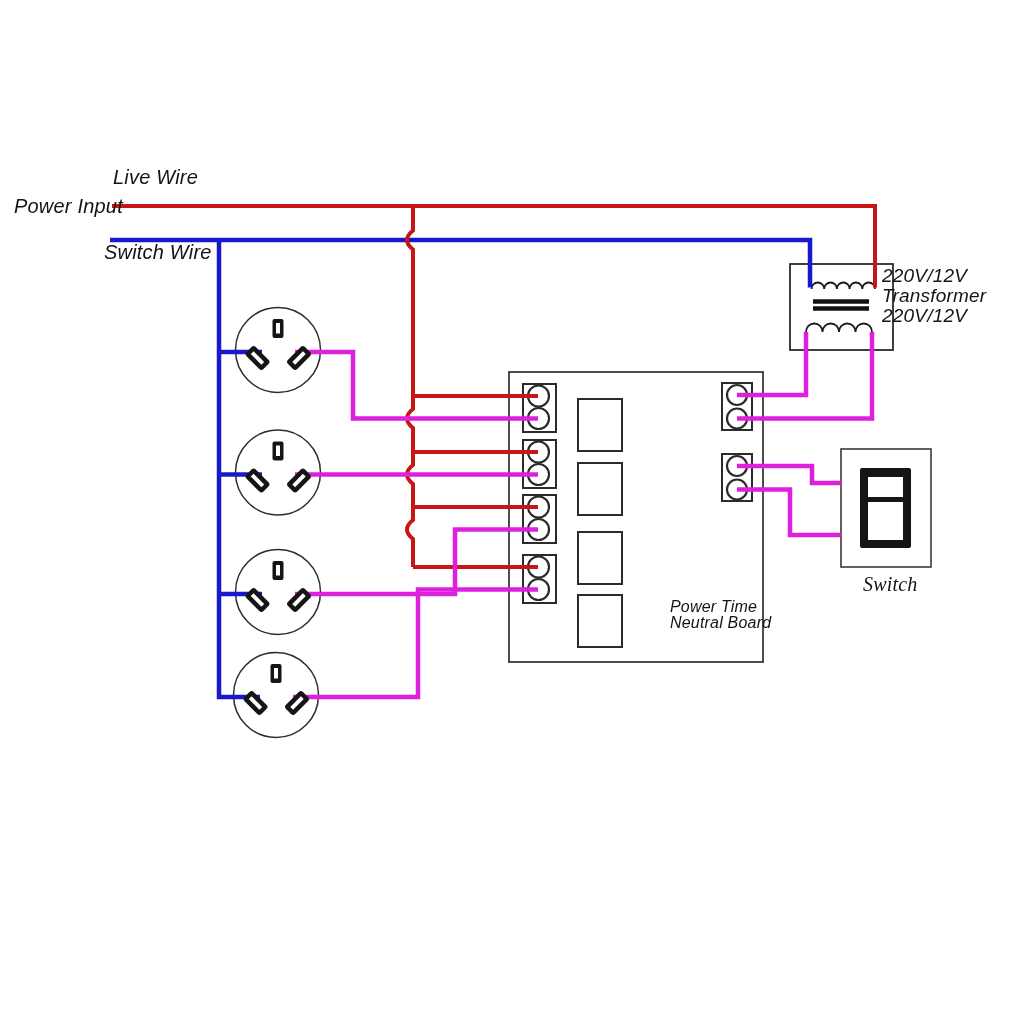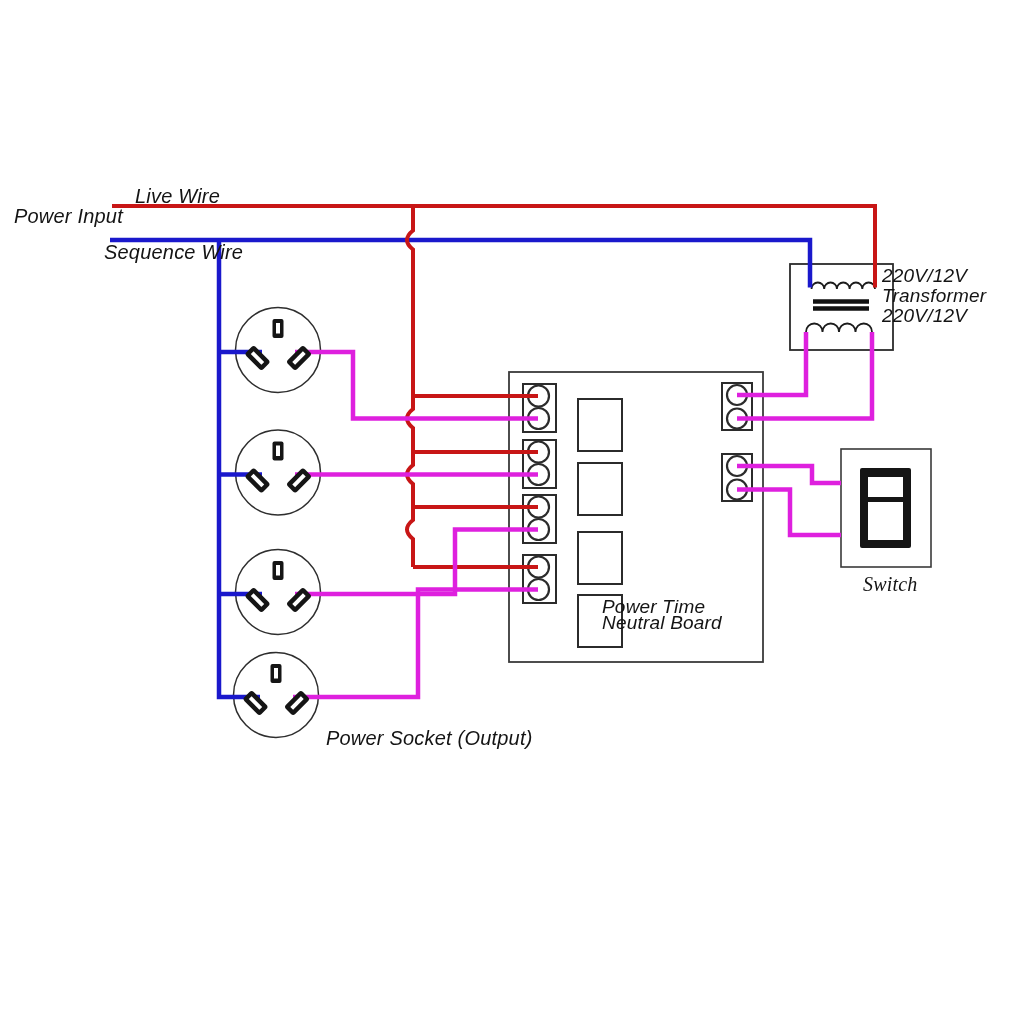--- a/index.html
+++ b/index.html
@@ -13,25 +13,25 @@
   }
   .canvas svg { position: absolute; left: 0; top: 0; }
   .lbl {
     position: absolute;
     font-style: italic;
     font-size: 20px;
     color: #141414;
     white-space: nowrap;
     letter-spacing: 0.2px;
   }
-  #lbl-live    { left: 113px; top: 185px; margin-left: 22px; }
-  #lbl-input   { left: 14px;  top: 205px; }
+  #lbl-live    { left: 113px; top: 166px; }
+  #lbl-input   { left: 14px;  top: 195px; }
   #lbl-neutral { left: 104px; top: 241px; }
   #lbl-xfmr    { left: 882px; top: 266px; font-size: 19px; line-height: 20px; }
-  #lbl-board   { left: 602px; top: 599px; font-size: 19px; line-height: 16px; }
+  #lbl-board   { left: 670px; top: 599px; font-size: 16px; line-height: 16px; }
   #lbl-switch  { left: 863px; top: 573px; font-family: Liberation Serif, serif; }
   #lbl-socket  { left: 326px; top: 727px; }
 </style>
 </head>
 <body>
 
 <div class="canvas">
 
   <svg width="1024" height="1024" viewBox="0 0 1024 1024">
     <defs>
@@ -123,28 +123,27 @@
     </g>
 
     <use href="#slots" x="278" y="350"></use>
     <use href="#slots" x="278" y="472.5"></use>
     <use href="#slots" x="278" y="592"></use>
     <use href="#slots" x="276" y="695"></use>
   </svg>
 
   <div class="lbl" id="lbl-live">Live Wire</div>
   <div class="lbl" id="lbl-input">Power Input</div>
-  <div class="lbl" id="lbl-neutral">Sequence Wire</div>
+  <div class="lbl" id="lbl-neutral">Switch Wire</div>
 
   <div class="lbl" id="lbl-xfmr">
     <div>220V/12V</div>
     <div>Transformer</div>
     <div>220V/12V</div>
   </div>
 
   <div class="lbl" id="lbl-board">
     <div>Power Time</div>
     <div>Neutral Board</div>
   </div>
 
   <div class="lbl" id="lbl-switch">Switch</div>
-  <div class="lbl" id="lbl-socket">Power Socket (Output)</div>
 </div>
 
 </body></html>

